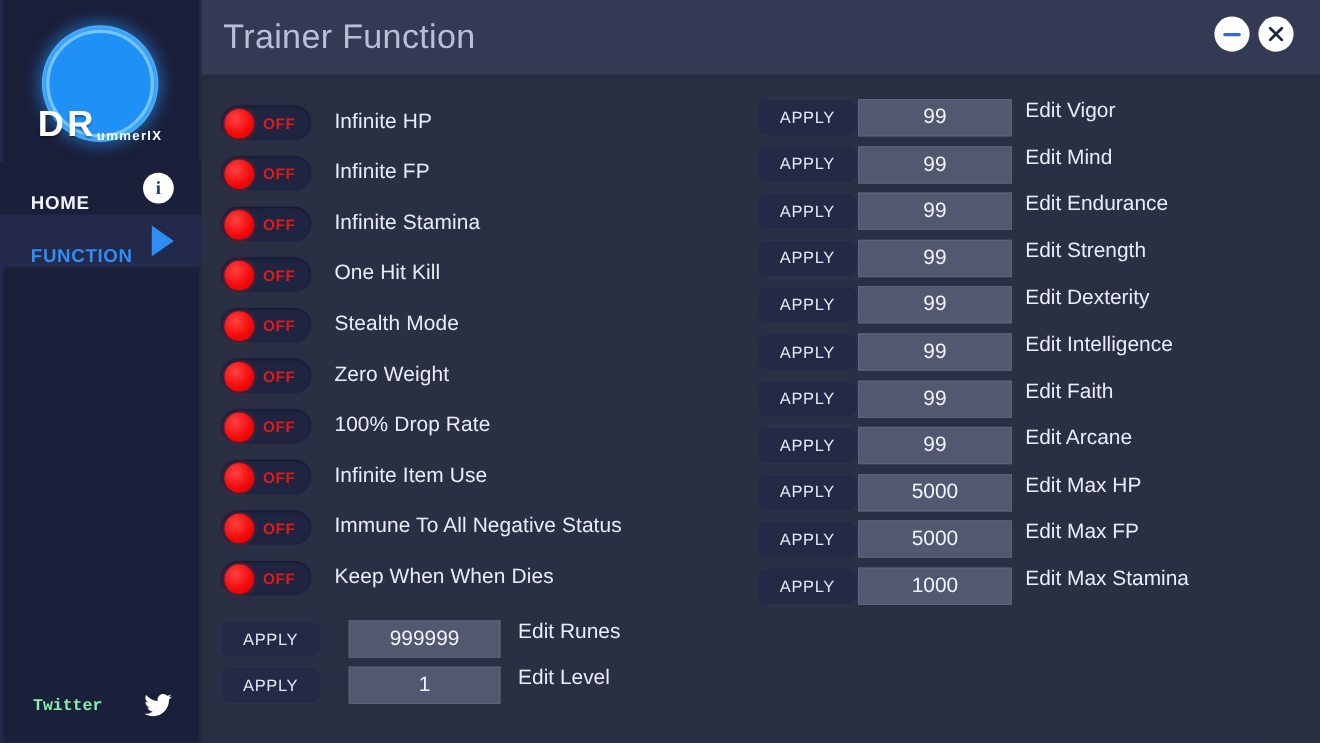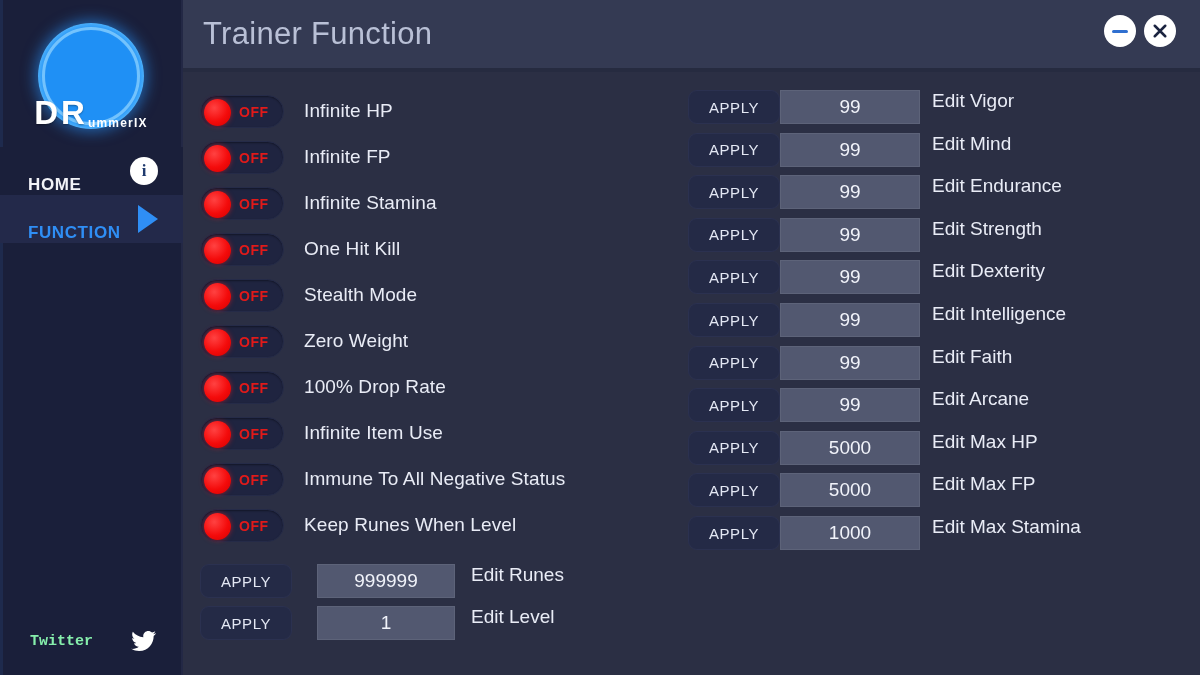--- a/index.html
+++ b/index.html
@@ -278,21 +278,21 @@
             <div class="toggle-knob"></div>
             <div class="toggle-state">OFF</div>
           </div>
           <div class="toggle-label">Immune To All Negative Status</div>
         </div>
         <div class="toggle-row" style="top: 436px;">
           <div class="toggle-pill">
             <div class="toggle-knob"></div>
             <div class="toggle-state">OFF</div>
           </div>
-          <div class="toggle-label">Keep Runes When Level</div>
+          <div class="toggle-label">Keep When When Dies</div>
         </div>
         <div class="apply-row" style="top: 492px;">
           <div class="apply-btn">APPLY</div>
           <div class="value-field">999999</div>
           <div class="field-label">Edit Runes</div>
         </div>
         <div class="apply-row" style="top: 534px;">
           <div class="apply-btn">APPLY</div>
           <div class="value-field">1</div>
           <div class="field-label">Edit Level</div>

